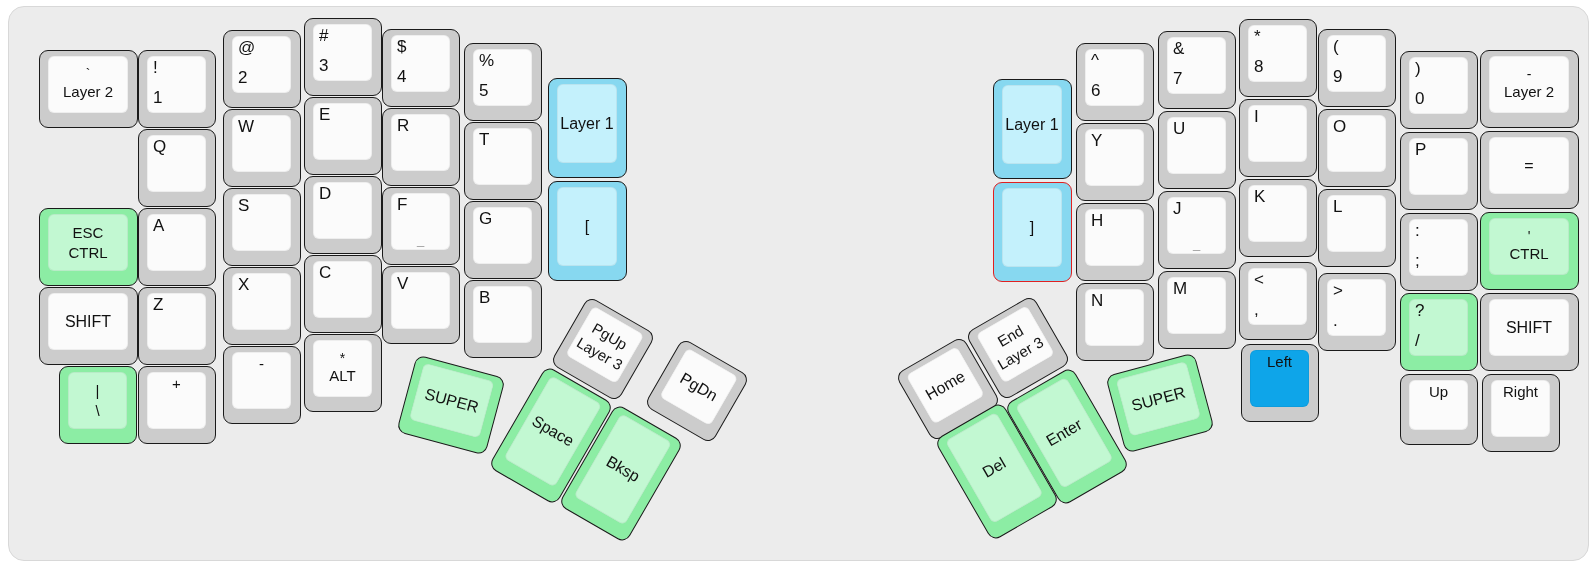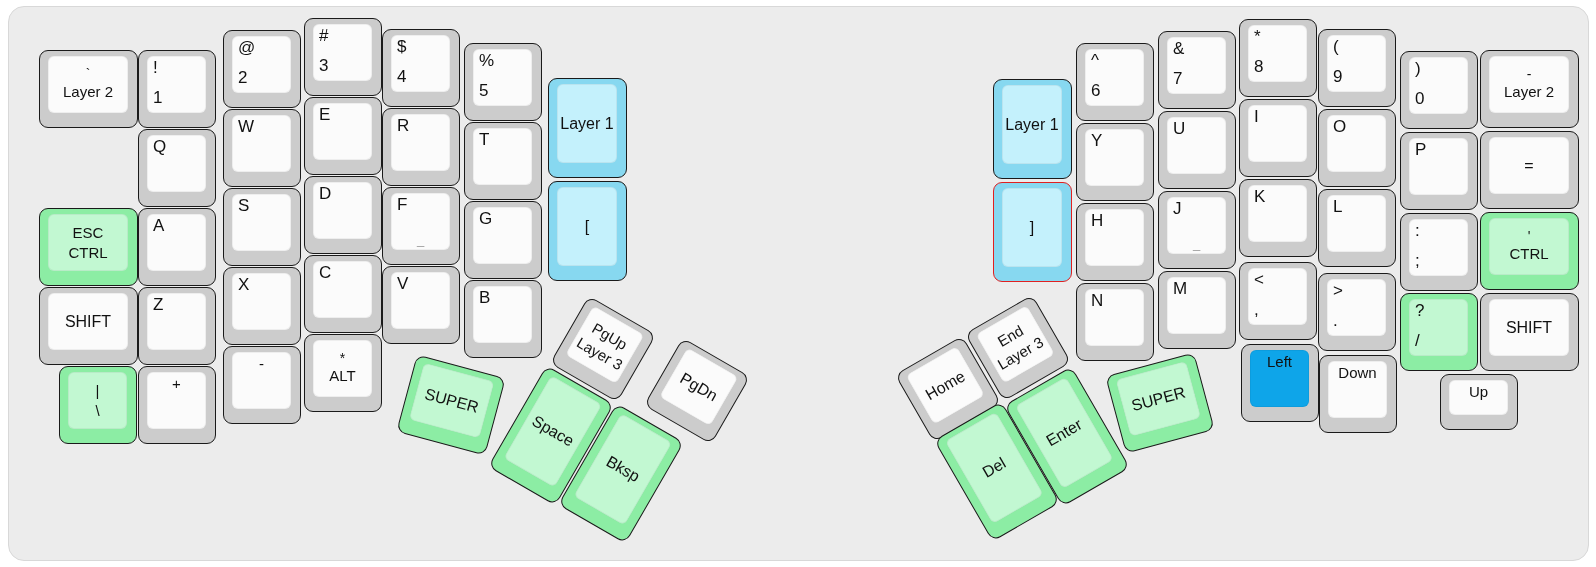--- a/index.html
+++ b/index.html
@@ -300,25 +300,20 @@
       <div class="cap" style="background: rgb(251, 251, 251);">
         <div class="lg-tl">L</div>
       </div>
     </div>
     <div class="key" style="left: 1309px; top: 266px; width: 78px; height: 78px; background: rgb(204, 204, 204);">
       <div class="cap" style="background: rgb(251, 251, 251);">
         <div class="lg-tl">&gt;</div>
         <div class="lg-tl2">.</div>
       </div>
     </div>
-    <div class="key" style="left: 1310px; top: 348px; width: 78px; height: 78px; background: rgb(204, 204, 204);">
-      <div class="cap" style="background: rgb(251, 251, 251);">
-        <div class="lg-topc">Down</div>
-      </div>
-    </div>
     <div class="key" style="left: 1391px; top: 44px; width: 78px; height: 78px; background: rgb(204, 204, 204);">
       <div class="cap" style="background: rgb(251, 251, 251);">
         <div class="lg-tl">)</div>
         <div class="lg-tl2">0</div>
       </div>
     </div>
     <div class="key" style="left: 1391px; top: 125px; width: 78px; height: 78px; background: rgb(204, 204, 204);">
       <div class="cap" style="background: rgb(251, 251, 251);">
         <div class="lg-tl">P</div>
       </div>
@@ -328,21 +323,21 @@
         <div class="lg-tl">:</div>
         <div class="lg-tl2">;</div>
       </div>
     </div>
     <div class="key" style="left: 1391px; top: 286px; width: 78px; height: 78px; background: rgb(140, 237, 164);">
       <div class="cap" style="background: rgb(194, 248, 210);">
         <div class="lg-tl">?</div>
         <div class="lg-tl2">/</div>
       </div>
     </div>
-    <div class="key" style="left: 1391px; top: 367px; width: 78px; height: 56px; background: rgb(204, 204, 204); margin-left: 40px;">
+    <div class="key" style="left: 1391px; top: 367px; width: 78px; height: 71px; background: rgb(204, 204, 204);">
       <div class="cap" style="background: rgb(251, 251, 251);">
         <div class="lg-topc">Up</div>
       </div>
     </div>
     <div class="key" style="left: 1471px; top: 43px; width: 99px; height: 78px; background: rgb(204, 204, 204);">
       <div class="cap flex" style="background: rgb(251, 251, 251);">
         <div class="lg-sym">-</div>
         <div class="lg-c">Layer 2</div>
       </div>
     </div>
@@ -353,20 +348,25 @@
     </div>
     <div class="key" style="left: 1471px; top: 205px; width: 99px; height: 78px; background: rgb(140, 237, 164);">
       <div class="cap flex" style="background: rgb(194, 248, 210);">
         <div class="lg-sym">'</div>
         <div class="lg-c">CTRL</div>
       </div>
     </div>
     <div class="key" style="left: 1471px; top: 286px; width: 99px; height: 78px; background: rgb(204, 204, 204);">
       <div class="cap flex" style="background: rgb(251, 251, 251);">
         <div class="lg-c one">SHIFT</div>
+      </div>
+    </div>
+    <div class="key" style="left: 1473px; top: 367px; width: 78px; height: 78px; background: rgb(204, 204, 204);">
+      <div class="cap" style="background: rgb(251, 251, 251);">
+        <div class="lg-topc">Right</div>
       </div>
     </div>
     <div class="key" style="left: 900px; top: 343px; width: 78px; height: 78px; background: rgb(204, 204, 204); transform: rotate(-30deg);">
       <div class="cap flex" style="background: rgb(251, 251, 251);">
         <div class="lg-c one">Home</div>
       </div>
     </div>
     <div class="key" style="left: 970px; top: 302px; width: 78px; height: 78px; background: rgb(204, 204, 204); transform: rotate(-30deg);">
       <div class="cap flex" style="background: rgb(251, 251, 251);">
         <div class="lg-c">End</div>

